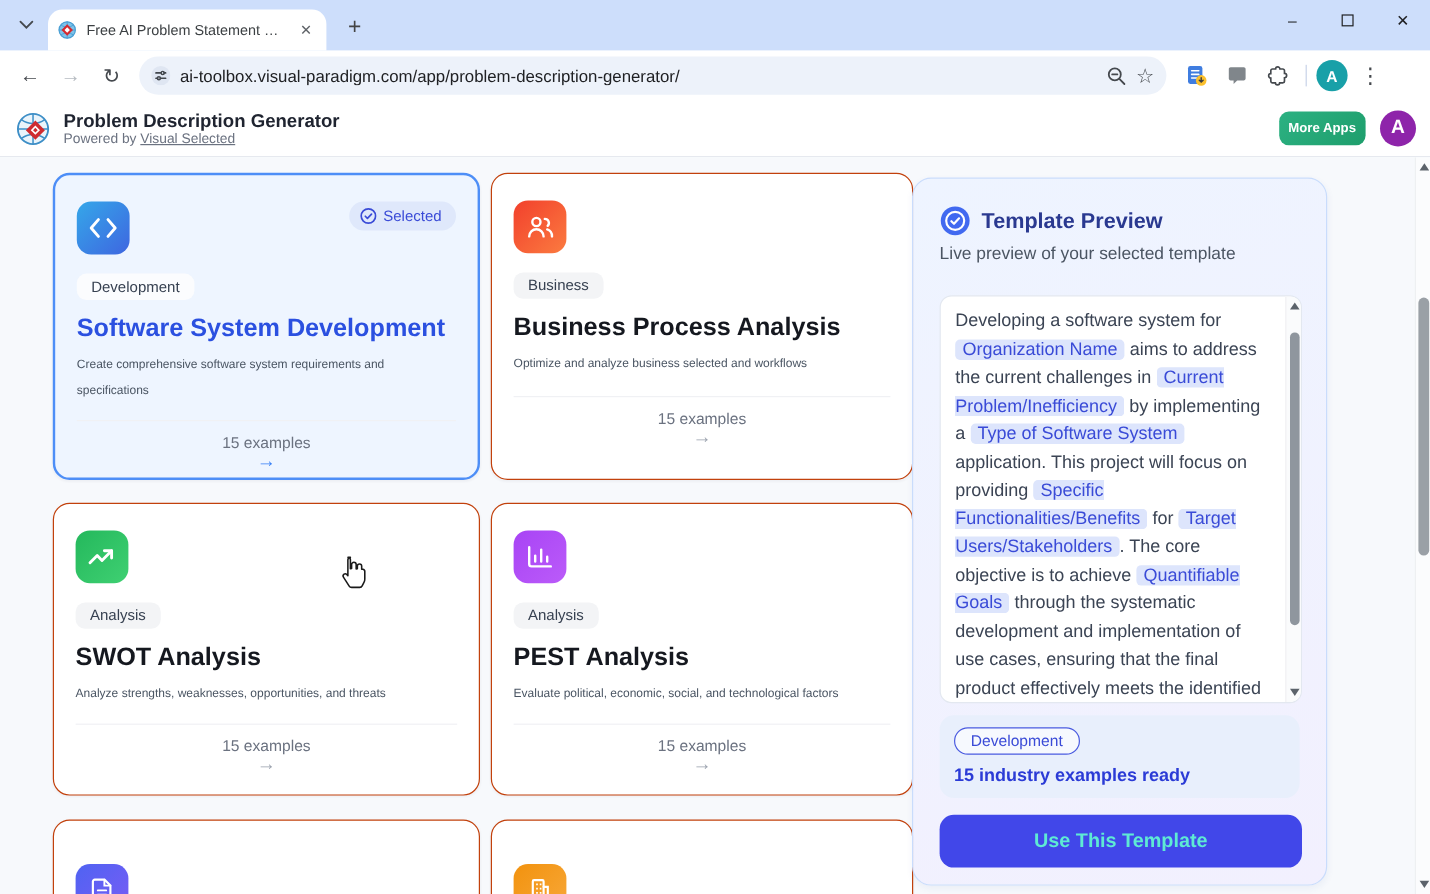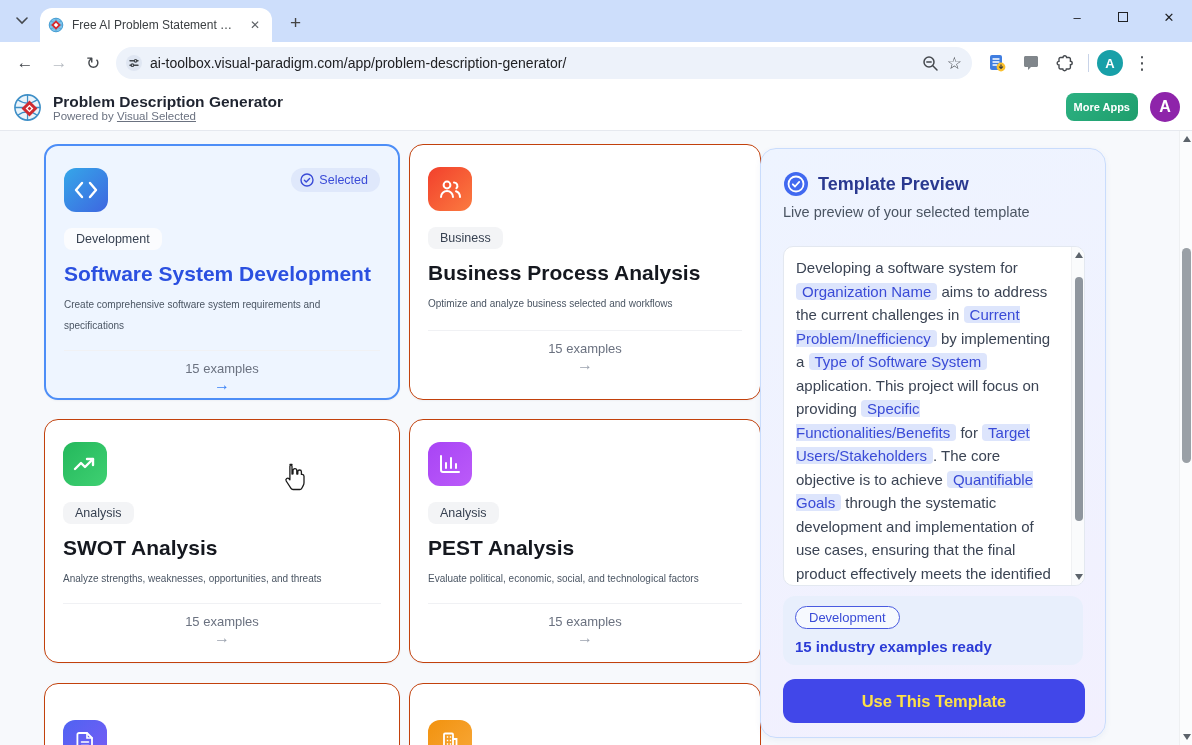--- a/index.html
+++ b/index.html
@@ -68,21 +68,21 @@
   .preview-text { padding:9px 26px 9px 12px; font-size:15px; line-height:23.5px; color:#3b4454; height:100%; overflow:hidden; }
   .chip { background:#dde5fc; color:#3a4bd7; border-radius:4px; padding:0px 6px; }
   .vscroll { position:absolute; right:0; top:0; width:13px; height:100%; background:#fafbfc; border-left:1px solid #f0f1f3; }
   .vscroll .thumb { position:absolute; left:2.5px; width:8px; background:#8f969e; border-radius:4px; }
   .tri-up, .tri-down { position:absolute; left:3px; width:0; height:0; border-left:4px solid transparent; border-right:4px solid transparent; }
   .tri-up { top:5px; border-bottom:6px solid #5c636b; }
   .tri-down { bottom:5px; border-top:6px solid #5c636b; }
   .info-box { margin-top:10px; background:#e8effc; border-radius:12px; padding:10px 12px; }
   .dev-pill { display:inline-block; border:1px solid #4a5be0; color:#3a4bd7; font-size:13px; border-radius:999px; padding:3px 13px; background:rgba(255,255,255,.6); }
   .ready { font-size:15px; font-weight:bold; color:#2b3bd6; margin-top:9px; }
-  .cta { margin-top:14px; width:302px; height:44px; background:#4147e9; color:#fde047; font-size:16.5px; font-weight:bold; border:none; border-radius:12px; cursor:pointer; font-family:"Liberation Sans",sans-serif; }
+  .cta { margin-top:14px; width:302px; height:44px; background:#4147e9; color:#5eead4; font-size:16.5px; font-weight:bold; border:none; border-radius:12px; cursor:pointer; font-family:"Liberation Sans",sans-serif; }
 
   
   .page-scroll { position:absolute; right:0; top:0; width:13px; height:614px; background:#fbfcfd; border-left:1px solid #eef0f2; }
   .page-scroll .thumb { position:absolute; left:2px; width:9px; top:117px; height:215px; background:#9aa0a6; border-radius:5px; }
 
   .cursor { position:absolute; left:281px; top:331px; z-index:50; pointer-events:none; }
 </style>
 </head>
 <body>
 

